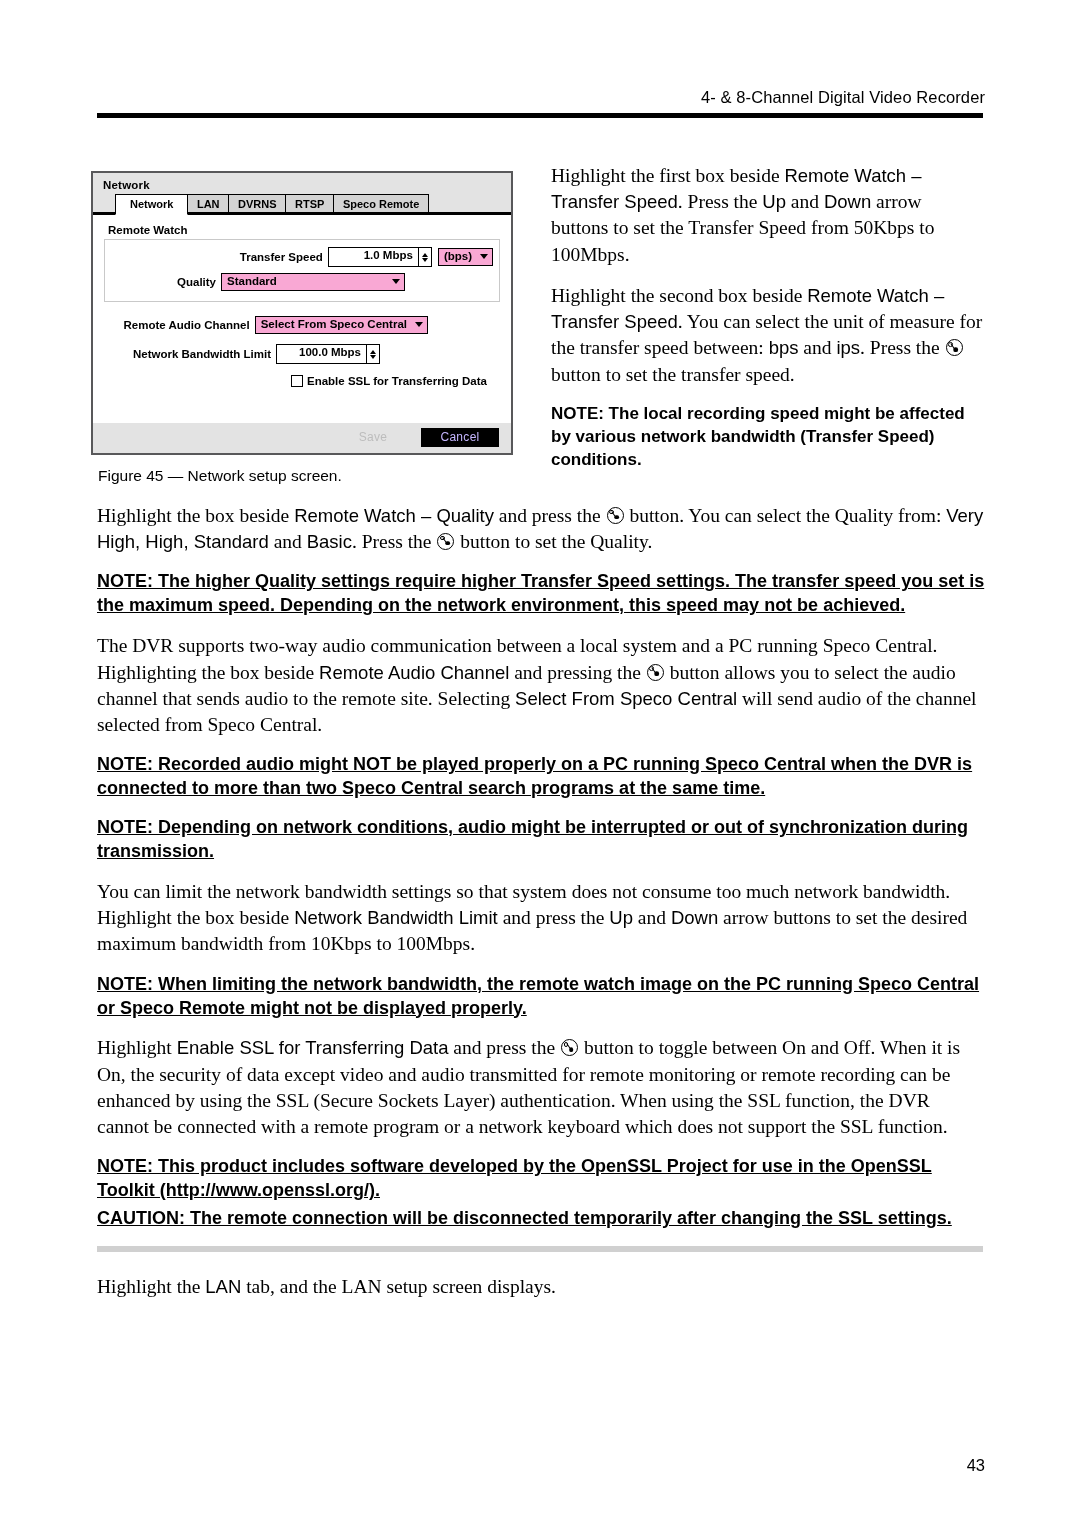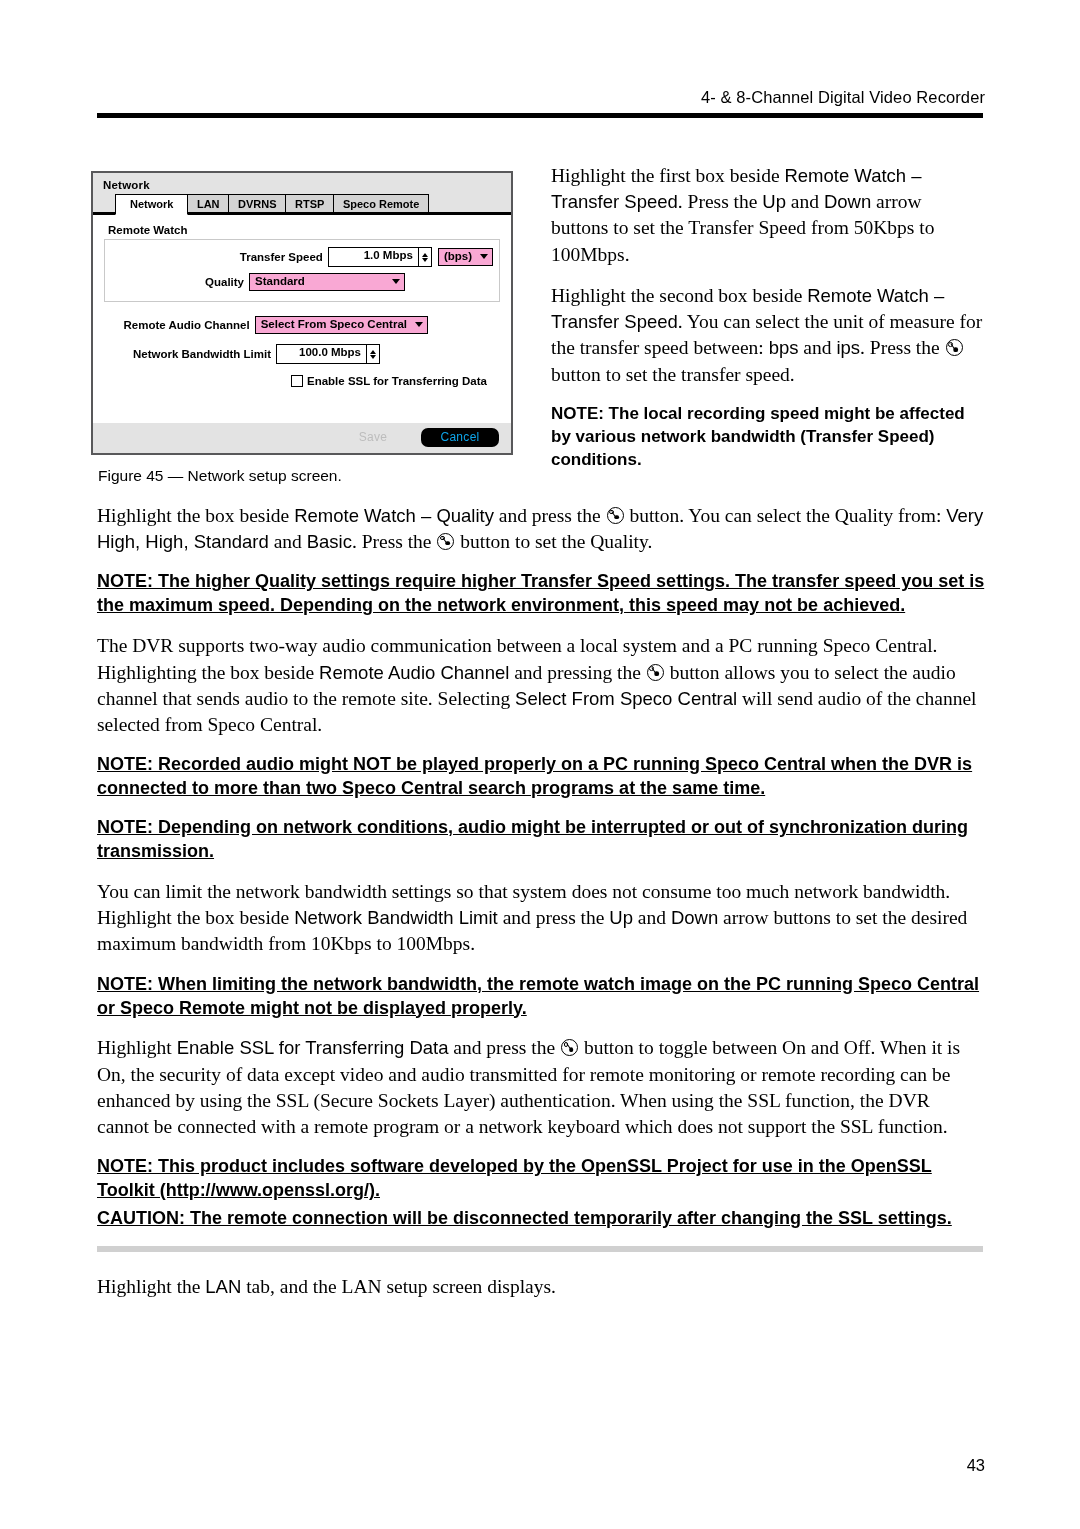--- a/index.html
+++ b/index.html
@@ -205,21 +205,21 @@
   }
   .combo-caret {
     width: 0; height: 0;
     border-left: 4px solid transparent;
     border-right: 4px solid transparent;
     border-top: 5px solid #000;
     margin-left: 8px;
     margin-top: 5px;
   }
   .combo-speed-unit { margin-left: 6px; }
-  .combo-quality { margin-left: 0; width: 156px; }
+  .combo-quality { margin-left: 0; width: 184px; }
 
   .check-row {
     display: flex;
     align-items: center;
     justify-content: flex-end;
     margin-top: 11px;
     margin-right: 13px;
   }
   .checkbox {
     box-sizing: border-box;
@@ -249,23 +249,22 @@
     padding: 2px 13px 3px 13px;
     text-align: center;
     min-width: 52px;
     letter-spacing: 0.3px;
   }
   .btn-save {
     color: #bdbdbd;
     background: #e3e3e3;
   }
   .btn-cancel {
-    color: #0ea5e9;
+    color: #c4b5fd;
     background: #000000;
-    border-radius: 7px;
   }
 
   .fig-caption {
     font-family: "Liberation Sans", sans-serif;
     font-size: 15.5px;
     margin-top: 12px;
     margin-left: 7px;
     white-space: nowrap;
   }
 

